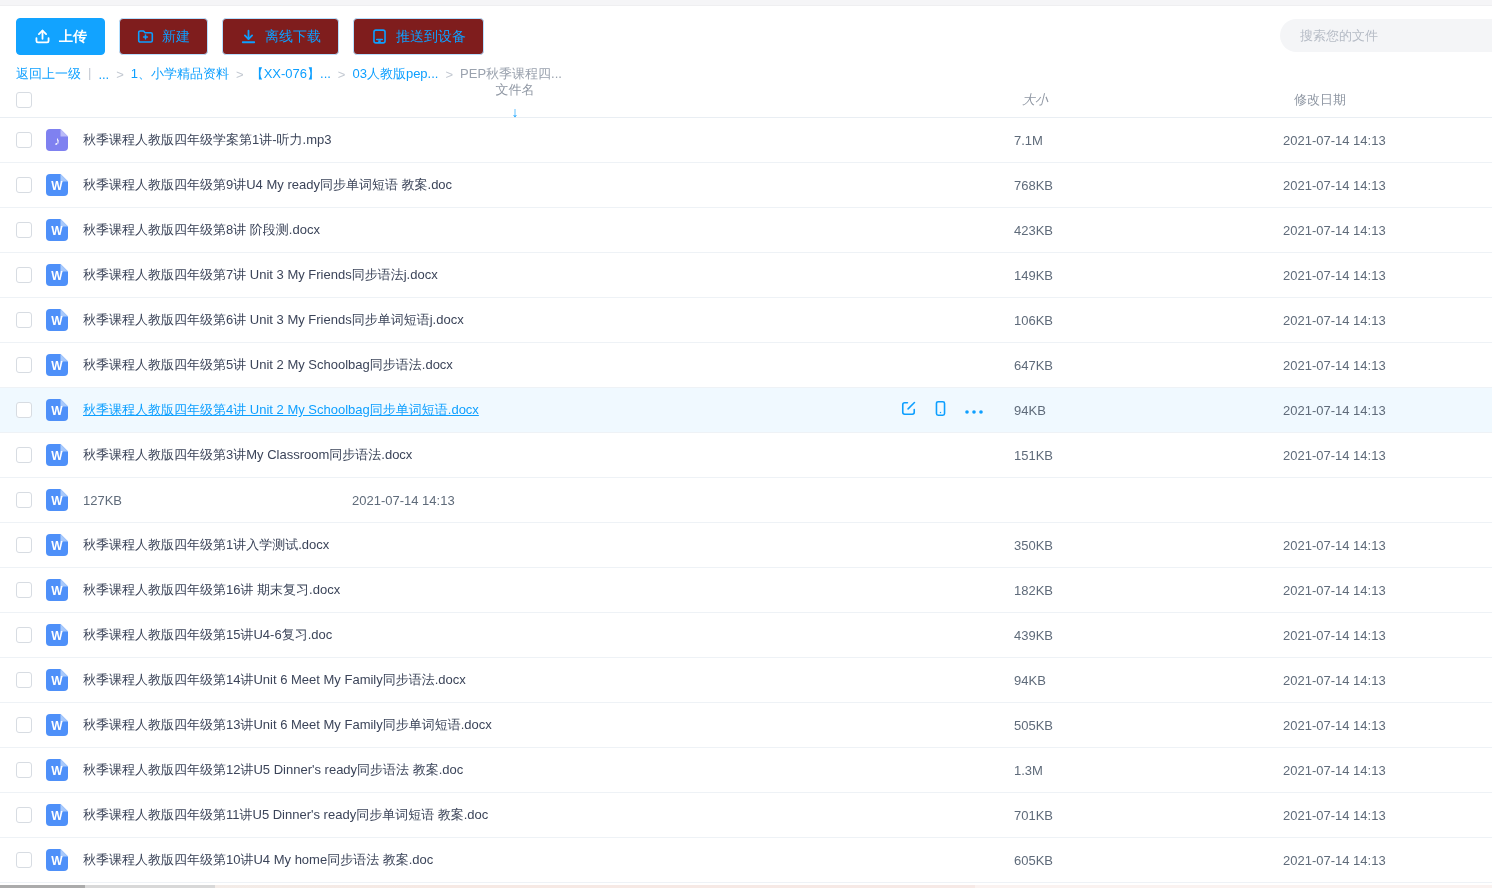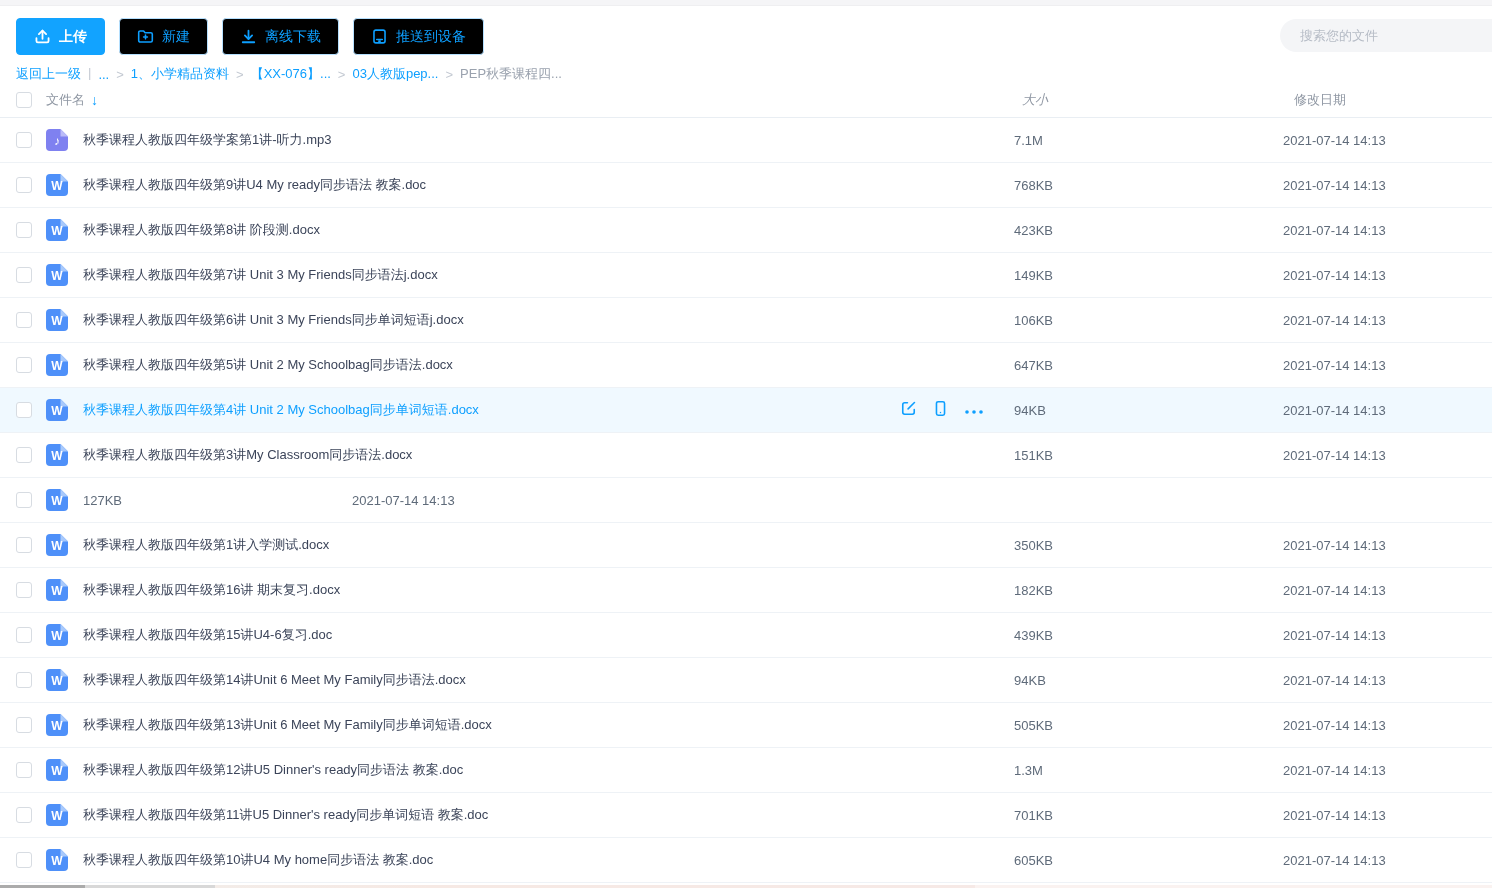--- a/index.html
+++ b/index.html
@@ -9,21 +9,21 @@
     font-family:"Liberation Sans","DejaVu Sans",sans-serif;
     color:#3b4459; font-size:13px;
   }
   .top-strip { height:6px; background:#f5f5f7; border-bottom:1px solid #efeff1; }
 
   
   .toolbar { display:flex; align-items:center; gap:14px; padding:12px 12px 0 16px; height:49px; }
   .btn {
     display:inline-flex; align-items:center; gap:8px; height:37px;
     padding:0 17px; border-radius:4px; font-size:14px; cursor:pointer;
-    background:#000000; border:1px solid #b5e0ff; color:#0d9fff; white-space:nowrap;
+    background:#7f1d1d; border:1px solid #b5e0ff; color:#0d9fff; white-space:nowrap;
   }
   .btn.primary { background:#12a3ff; border-color:#12a3ff; color:#fff; font-weight:bold; }
   .btn svg { display:block; }
   .search-pill {
     position:absolute; top:19px; right:-18px; width:230px; height:33px;
     background:#f4f5f7; border:none; border-radius:17px; padding:0 18px 0 20px;
     font-size:13px; color:#3b4459; outline:none;
     font-family:"Liberation Sans","DejaVu Sans",sans-serif;
   }
   .search-pill::placeholder { color:#b6bcc6; }
@@ -37,27 +37,27 @@
   
   .thead { display:flex; align-items:center; height:35px; padding-left:16px; border-bottom:1px solid #e9eef3; color:#8f97a3; }
   .cell-check { width:30px; display:flex; align-items:center; }
   .checkbox { width:16px; height:16px; border:1px solid #d7dce2; border-radius:3px; background:#fff; cursor:pointer; }
   .cell-icon { width:37px; }
   .cell-name { flex:1; display:flex; align-items:center; min-width:0; padding-right:30px; }
   .cell-size { width:269px; color:#5f6b7a; }
   .cell-date { width:209px; color:#5f6b7a; }
   .thead .cell-size { color:#8f97a3; padding-left:8px;font-style:italic; }
   .thead .cell-date { color:#8f97a3; padding-left:11px; }
-  .head-name { display:flex; align-items:center; gap:6px; }
+  .head-name { display:flex; align-items:center; gap:6px;flex-direction:column; }
   .sort-arrow { color:#0d9fff; font-weight:bold; font-size:14px; line-height:1; cursor:pointer; }
 
   .row { display:flex; align-items:center; height:45px; padding-left:16px; border-bottom:1px solid #eef2f6; cursor:pointer; }
   .row.active { background:#f0f9ff; }
   .file-name { color:#3b4459; overflow:hidden; text-overflow:ellipsis; white-space:nowrap; }
-  .row.active .file-name { color:#0d9fff; }
+  .row.active .file-name { color:#0d9fff;text-decoration:underline; }
   .name-left { display:flex; align-items:flex-start; min-width:0; flex:1; }
 
   .badge { display:block; }
   .badge .badge-glyph { fill:#fff; font-family:"Liberation Sans","DejaVu Sans",sans-serif; }
   .badge.doc .badge-body { fill:#4e90f9; }
   .badge.doc .badge-fold { fill:#a8c9fb; }
   .badge.doc .badge-glyph { font-size:12px; font-weight:bold; }
   .badge.mp3 .badge-body { fill:#7f81f0; }
   .badge.mp3 .badge-fold { fill:#babbf8; }
   .badge.mp3 .badge-glyph { font-size:12px; }
@@ -180,21 +180,21 @@
     </div>
     <div class="cell-icon">
       <svg class="badge doc" width="22" height="22" viewBox="0 0 22 22">
         <path class="badge-body" d="M4 0 H14.5 L22 7.5 V18 a4 4 0 0 1 -4 4 H4 a4 4 0 0 1 -4 -4 V4 a4 4 0 0 1 4 -4 Z"></path>
         <path class="badge-fold" d="M14.5 0 L22 7.5 H14.5 Z"></path>
         <text class="badge-glyph" x="11" y="15.5" text-anchor="middle">W</text>
       </svg>
     </div>
     <div class="cell-name">
       <div class="name-left">
-        <span class="file-name">秋季课程人教版四年级第9讲U4 My ready同步语法 教案.doc</span>
+        <span class="file-name">秋季课程人教版四年级第9讲U4 My ready同步单词短语 教案.doc</span>
       </div>
 
     </div>
     <div class="cell-size">768KB</div>
     <div class="cell-date">2021-07-14 14:13</div>
   </div>
 
   <div class="row">
     <div class="cell-check">
       <span class="checkbox"></span>

